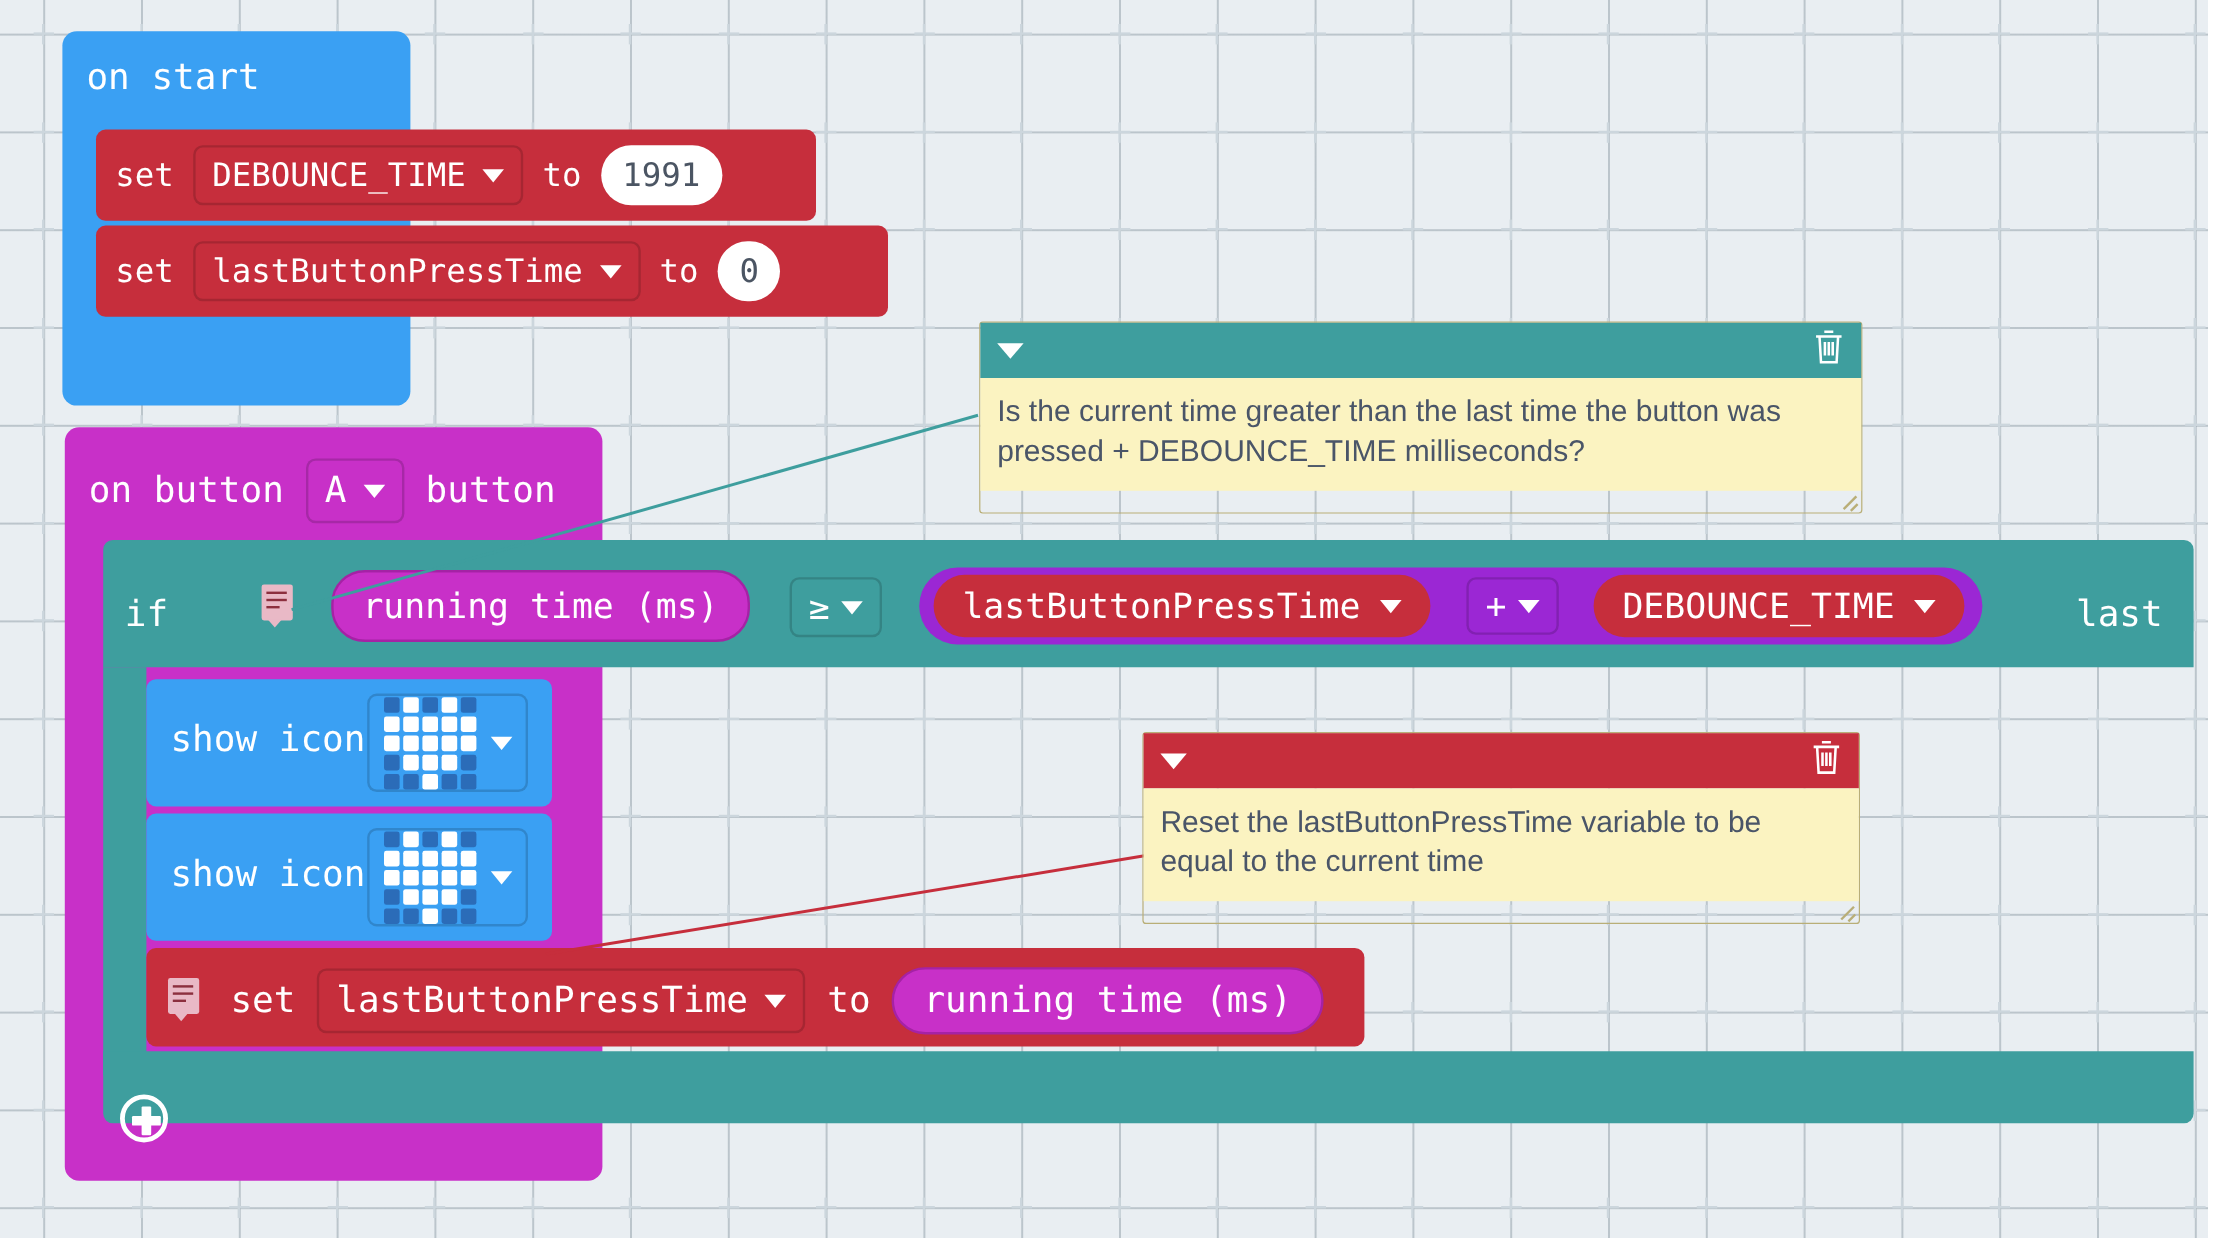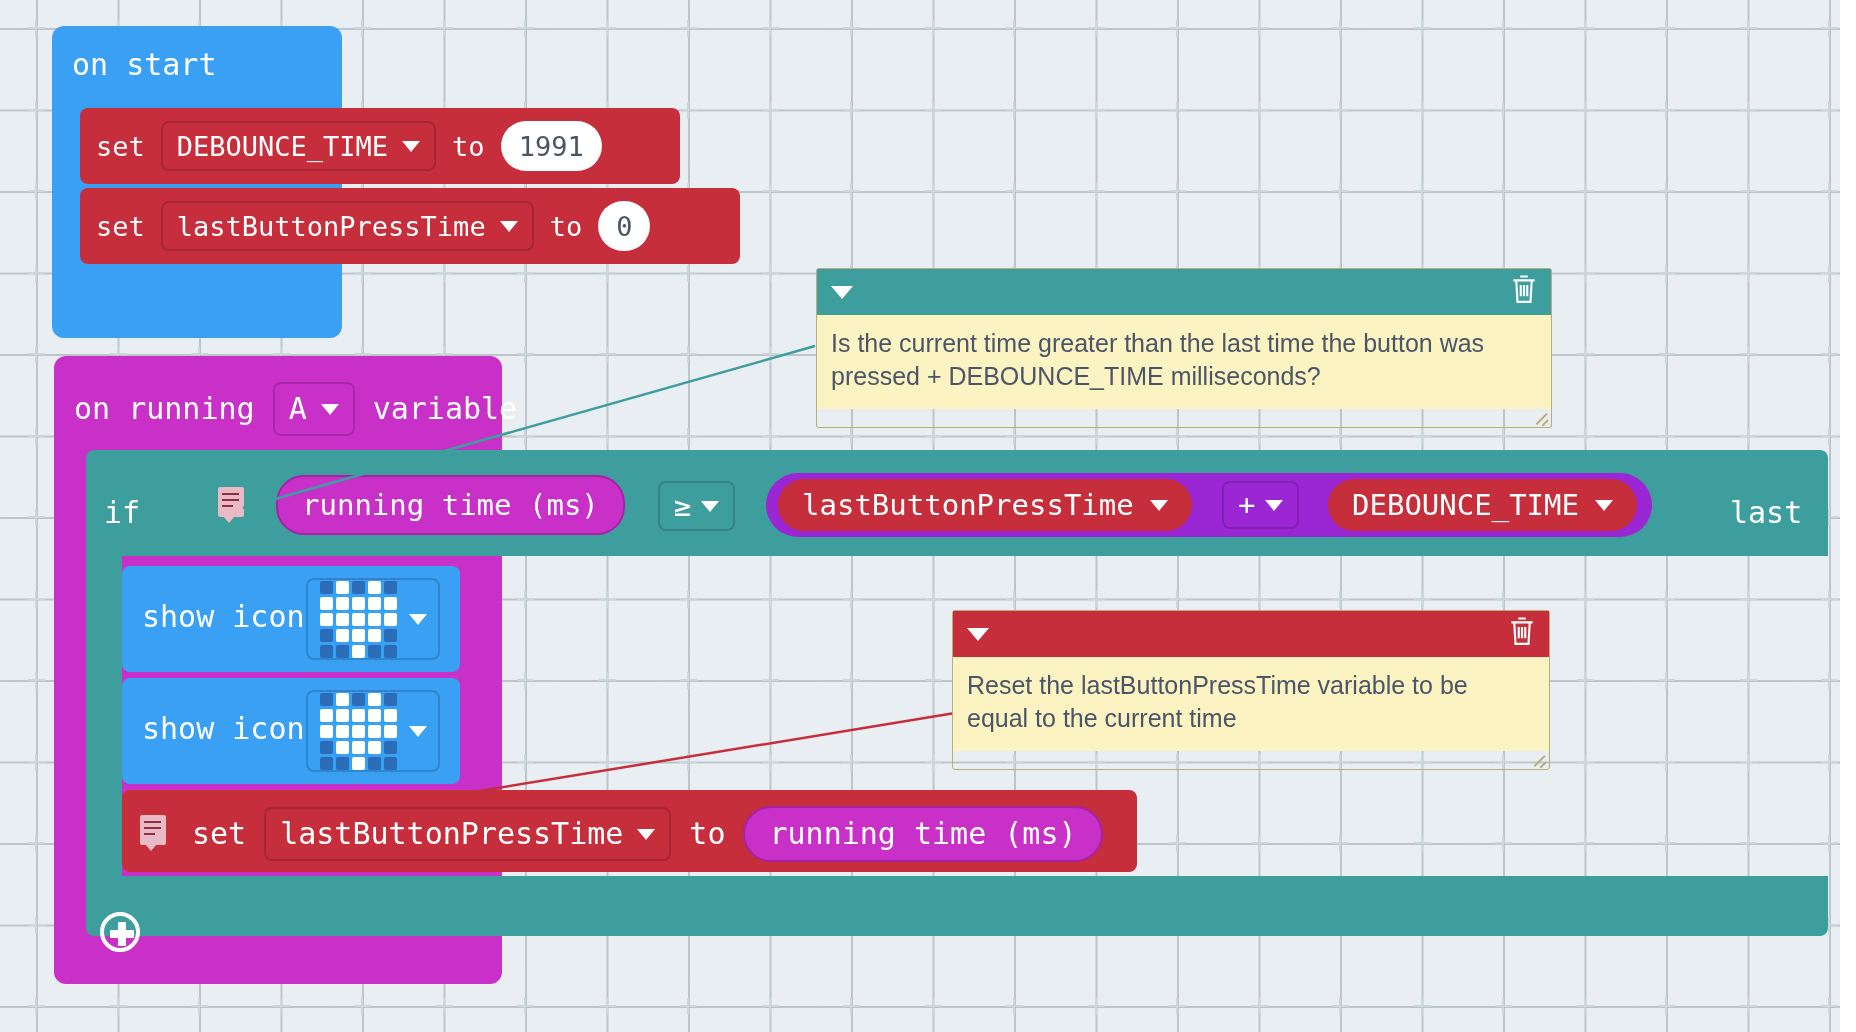--- a/index.html
+++ b/index.html
@@ -501,26 +501,26 @@
         <span class="btext">lastButtonPressTime</span>
         <span class="caret"></span>
       </span>
       <span class="btext">to</span>
       <span class="numfield">0</span>
     </div>
   </div>
 
   <div class="blk magenta" style="left:54px; top:356px; width:448px; height:628px; border-radius:12px;"></div>
   <div class="blk" style="left:74px; top:382px; display:flex; align-items:center; gap:18px;">
-    <span class="btext" style="font-size:30px;">on running</span>
+    <span class="btext" style="font-size:30px;">on button</span>
     <span class="field field-outline magenta" style="height:54px;">
       <span class="btext" style="font-size:30px;">A</span>
       <span class="caret"></span>
     </span>
-    <span class="btext" style="font-size:30px;">variable</span>
+    <span class="btext" style="font-size:30px;">button</span>
   </div>
 
   <div class="blk teal" style="left:86px; top:450px; width:1742px; height:106px; border-radius:8px 8px 0 0;"></div>
 
   <div class="blk teal" style="left:86px; top:556px; width:36px; height:340px;"></div>
 
   <div class="blk teal" style="left:86px; top:876px; width:1742px; height:60px; border-radius:0 0 8px 8px;"></div>
 
   <div class="blk" style="left:104px; top:498px;">
     <span class="btext" style="font-size:30px;">if</span>

